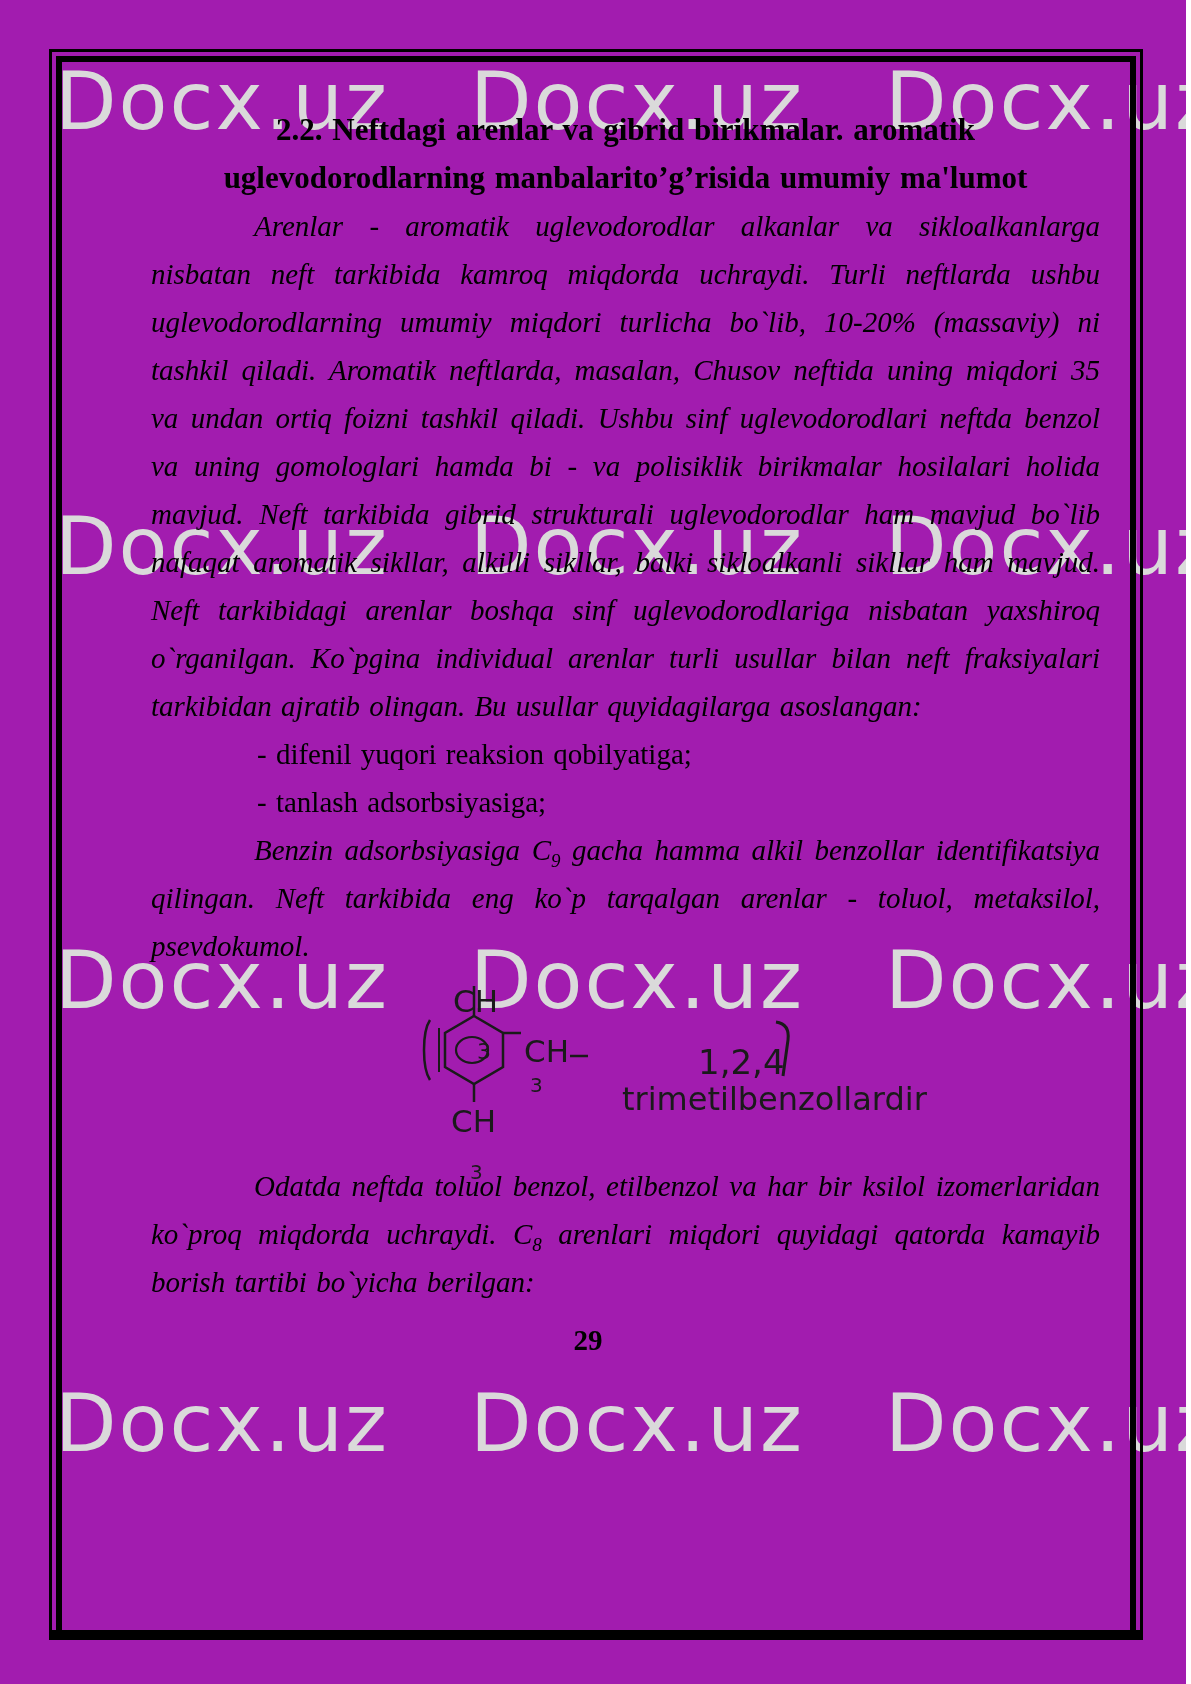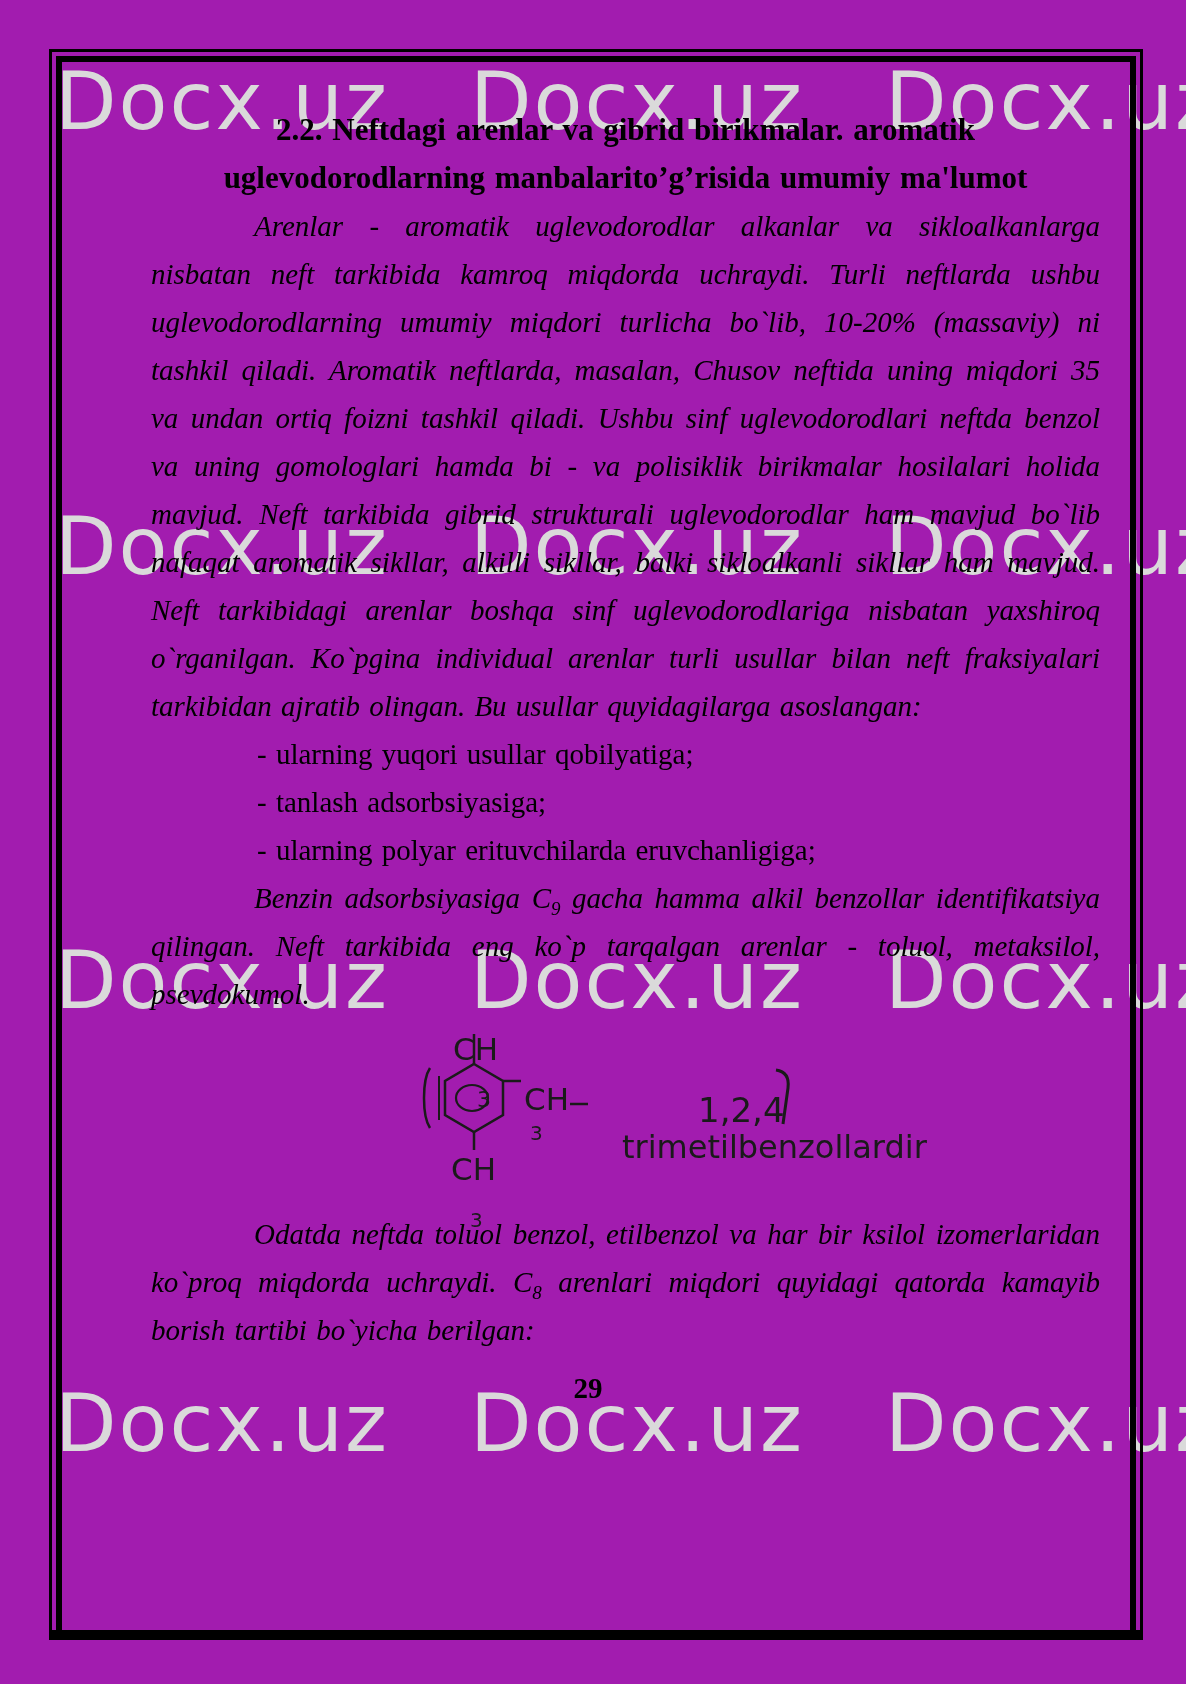--- a/index.html
+++ b/index.html
@@ -111,23 +111,22 @@
   <div class="content">
 
     <h1 class="title">
       <span>2.2. Neftdagi arenlar va gibrid birikmalar.  aromatik</span><br>
       <span>uglevodorodlarning manbalarito’g’risida umumiy ma'lumot</span>
     </h1>
 
     <p class="para">Arenlar - aromatik uglevodorodlar alkanlar va sikloalkanlarga nisbatan neft tarkibida kamroq miqdorda uchraydi. Turli neftlarda ushbu uglevodorodlarning umumiy miqdori turlicha bo`lib, 10-20% (massaviy) ni tashkil qiladi. Aromatik neftlarda, masalan, Chusov neftida uning miqdori 35 va undan ortiq foizni tashkil qiladi. Ushbu sinf uglevodorodlari neftda benzol va uning gomologlari hamda bi - va polisiklik birikmalar hosilalari holida mavjud. Neft tarkibida gibrid strukturali uglevodorodlar ham mavjud bo`lib nafaqat aromatik sikllar, alkilli sikllar, balki sikloalkanli sikllar ham mavjud. Neft tarkibidagi arenlar boshqa sinf uglevodorodlariga nisbatan yaxshiroq o`rganilgan. Ko`pgina individual arenlar turli usullar bilan neft fraksiyalari tarkibidan ajratib olingan. Bu usullar quyidagilarga asoslangan:</p>
 
     <ul class="list">
-      <li>- ularning yuqori usullar qobilyatiga;</li>
+      <li>- difenil yuqori reaksion qobilyatiga;</li>
       <li>- tanlash adsorbsiyasiga;</li>
-      <li>- ularning polyar erituvchilarda eruvchanligiga;</li>
     </ul>
 
     <p class="para"><span>Benzin adsorbsiyasiga C</span><sub class="cnum">9</sub><span> gacha hamma alkil benzollar identifikatsiya qilingan. Neft tarkibida eng ko`p tarqalgan arenlar - toluol, metaksilol, psevdokumol.</span></p>
 
     <div class="figure">
       <svg class="struct" width="470" height="220" viewBox="0 0 470 220">
 
         <path class="bond" d="M 50 50 C 42 62 42 98 50 110"></path>
 
         <line class="thin" x1="59" y1="58" x2="59" y2="102"></line>

